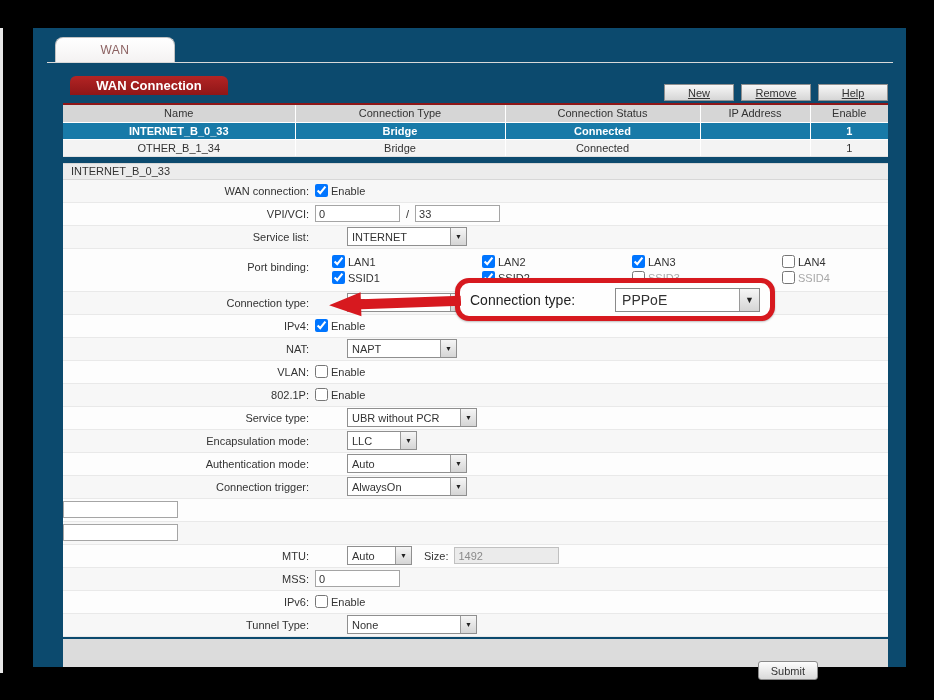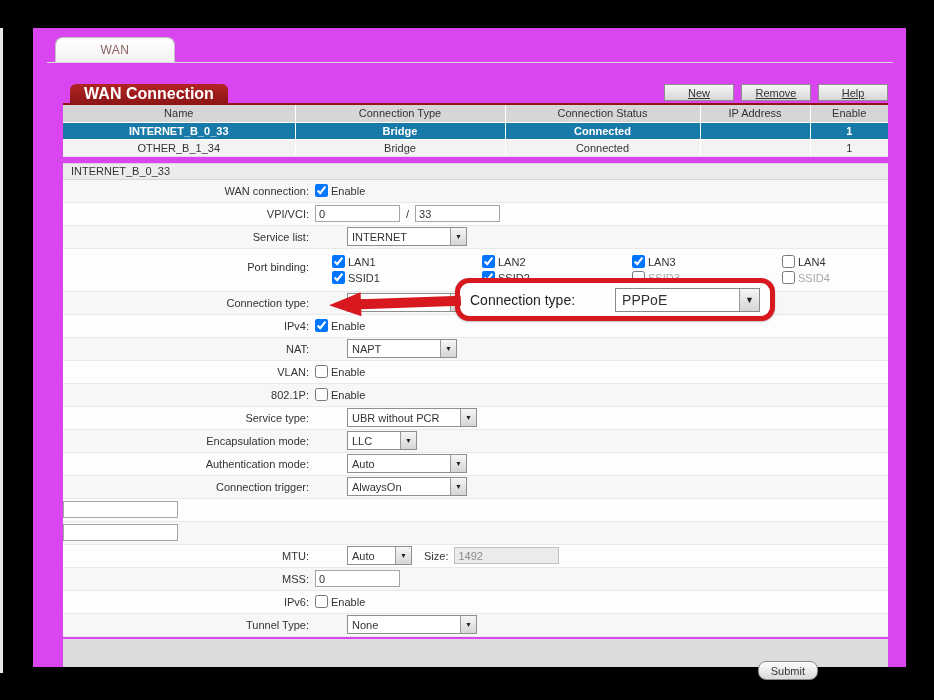--- a/index.html
+++ b/index.html
@@ -6,41 +6,41 @@
   html,body { width:934px; height:700px; }
   body {
     background:#000;
     font-family:"Liberation Sans", sans-serif;
     font-size:11px;
     color:#333;
     position:relative;
     overflow:hidden;
   }
   .edge-strip { position:absolute; left:0; top:28px; width:3px; height:645px; background:#e8e8e8; }
-  .page { position:absolute; left:33px; top:28px; width:873px; height:639px; background:#d946ef; }
+  .page { position:absolute; left:33px; top:28px; width:873px; height:639px; background:#0c4a6e; }
 
   
   .wan-tab {
     position:absolute; left:22px; top:9px; width:120px; height:25px;
     border:1px solid #c3c3c3; border-bottom:none;
     border-radius:8px 8px 0 0;
     background:linear-gradient(#ffffff,#f4f2f2);
     display:flex; align-items:center; justify-content:center;
     color:#8a5f5f; font-size:12px; letter-spacing:0.5px;
   }
   .tab-divider { position:absolute; left:14px; top:34px; width:846px; height:1px; background:#d9d9d9; }
 
   .panel { position:absolute; left:30px; top:56px; width:825px; }
 
   .panel-header { position:relative; height:19px; }
   .wan-conn-tab {
-    position:absolute; left:7px; bottom:0; width:158px; height:19px;
+    position:absolute; left:7px; bottom:8px; width:158px; height:19px;
     background:linear-gradient(#b32424,#8e1617);
     border-radius:6px 6px 0 0;
-    color:#fff; font-weight:bold; font-size:16px;
+    color:#fff; font-weight:bold; font-size:13px;
     display:flex; align-items:center; justify-content:center;
   }
   .header-buttons { position:absolute; right:0; bottom:2px; display:flex; gap:7px;text-decoration:underline; }
   .hbtn {
     width:70px; height:17px;
     background:linear-gradient(#f7f7f7,#d6d6d6);
     border:1px solid #8f8f8f;
     font-size:11px; color:#333;
     display:flex; align-items:center; justify-content:center;
     cursor:pointer;
@@ -97,21 +97,21 @@
   .pb-item.dim .cblabel { color:#a8a8a8; }
   .size-label { margin:0 6px 0 12px; color:#333; }
 
   .footer-bar {
     height:28px; background:#dcdcdc; margin-top:2px;
     display:flex; align-items:center; justify-content:flex-end; padding-right:70px;
   }
   .submit-btn {
     height:19px; padding:0 12px;
     background:linear-gradient(#fdfdfd,#d9d9d9);
-    border:1px solid #8a8a8a; border-radius:8px;
+    border:1px solid #8a8a8a; border-radius:3px;
     font-size:11px; color:#333; font-family:"Liberation Sans", sans-serif;
     cursor:pointer;
     margin-top:36px;
   }
 
   
   .callout {
     position:absolute; left:422px; top:250px; width:320px; height:43px;
     background:#fefefe;
     border:5px solid #d7191f; border-radius:14px;

